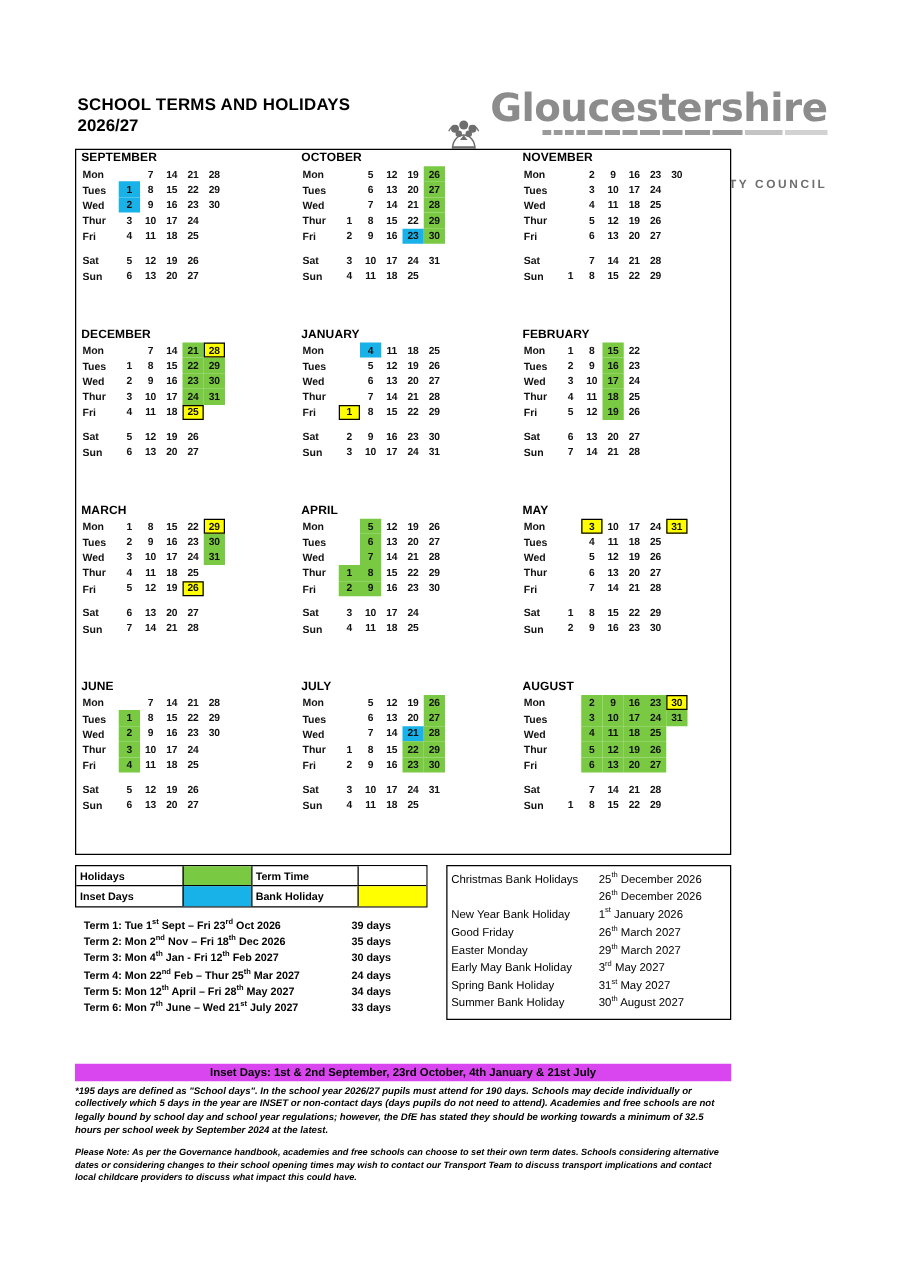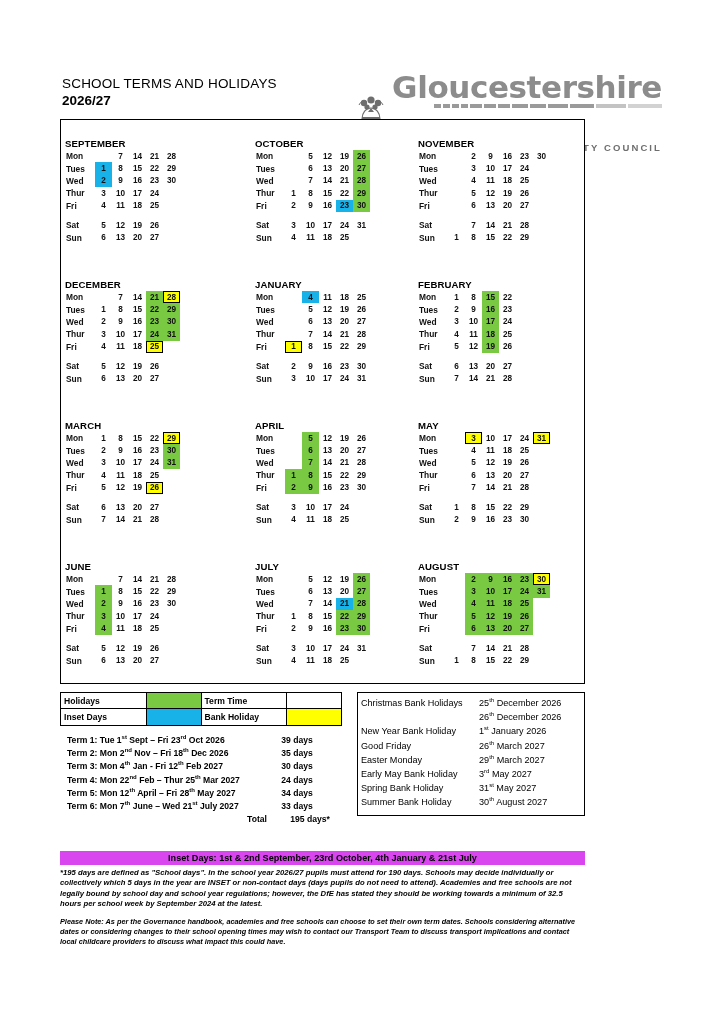--- a/index.html
+++ b/index.html
@@ -2,40 +2,40 @@
 <html><head>
 <meta charset="utf-8">
 <style>
   html,body{margin:0;padding:0;background:#fff;}
   body{width:724px;height:1024px;font-family:"Liberation Sans",sans-serif;color:#000;
        -webkit-font-smoothing:none;}
   .page{position:relative;width:724px;height:1024px;box-sizing:border-box;padding:0;}
 
   
   .hdr{position:absolute;left:62px;top:76px;width:600px;height:42px;}
-  .hdr-title{font-size:13.5px;font-weight:normal;letter-spacing:.2px;line-height:16px;
+  .hdr-title{font-size:13.5px;font-weight:bold;letter-spacing:.2px;line-height:16px;
              font-family:"Liberation Sans",sans-serif;}
   .hdr-year{font-size:13.5px;font-weight:bold;line-height:17px;}
   .logo{position:absolute;right:0;top:-4px;display:flex;align-items:center;gap:4px;}
   .crest{width:34px;height:40px;}
   .logo-text{display:flex;flex-direction:column;align-items:flex-end;}
   .logo-main{font-size:31px;line-height:31px;color:#8c8c8c;font-family:"DejaVu Sans",sans-serif;
              letter-spacing:-.4px;font-weight:700;}
   .logo-bars{display:flex;gap:2px;margin:1px 0 1px 0;}
   .logo-bars i{display:block;height:4px;background:#9a9a9a;}
   .logo-sub{font-size:9.5px;letter-spacing:2.1px;color:#6e6e6e;font-weight:bold;
             font-family:"Liberation Sans",sans-serif;margin-top:33px;}
 
   
   .calframe{position:absolute;left:60px;top:119px;width:525px;height:565px;
             border:1.6px solid #000;box-sizing:border-box;background:#fff;}
   .qrow{position:relative;height:141px;}
   .qrow.r4{height:122px;}
-  .month{position:absolute;top:17px;}
-  .m0{left:4px;}  .m1{left:180px;margin-left:14px;} .m2{left:357px;}
+  .month{position:absolute;top:0;}
+  .m0{left:4px;}  .m1{left:180px;} .m2{left:357px;}
   .mname{font-size:9.6px;font-weight:bold;letter-spacing:.1px;height:13px;line-height:13px;
          font-family:"Liberation Sans",sans-serif;}
   table.cal{border-collapse:collapse;font-size:8.2px;font-family:"Liberation Sans",sans-serif;}
   table.cal td{height:12.4px;padding:0;text-align:center;vertical-align:middle;
                width:17px;font-weight:bold;color:#111;}
   table.cal td.dl{text-align:left;width:29px;padding-left:1px;font-weight:bold;font-size:8.4px;}
   table.cal tr.gap td{height:7px;}
   td.g{background:#7ac943;}
   td.b{background:#18b1e8;}
   td.y{background:#ffff00;outline:1.6px solid #000;outline-offset:-1.6px;position:relative;z-index:2;}
@@ -995,24 +995,20 @@
         <div class="tdays">24 days</div>
       </div>
       <div class="trow">
         <div class="tlab">Term 5: Mon 12<sup>th</sup> April – Fri 28<sup>th</sup> May 2027</div>
         <div class="tdays">34 days</div>
       </div>
       <div class="trow">
         <div class="tlab">Term 6: Mon 7<sup>th</sup> June – Wed 21<sup>st</sup> July 2027</div>
         <div class="tdays">33 days</div>
       </div>
-      <div class="trow total">
-        <div class="tlab">Total</div>
-        <div class="tdays">195 days*</div>
-      </div>
     </div>
 
   <div class="bhbox">
       <div class="bhrow">
         <div class="bhname">Christmas Bank Holidays</div>
         <div class="bhdate">25<sup>th</sup> December 2026</div>
       </div>
       <div class="bhrow">
         <div class="bhname"></div>
         <div class="bhdate">26<sup>th</sup> December 2026</div>

